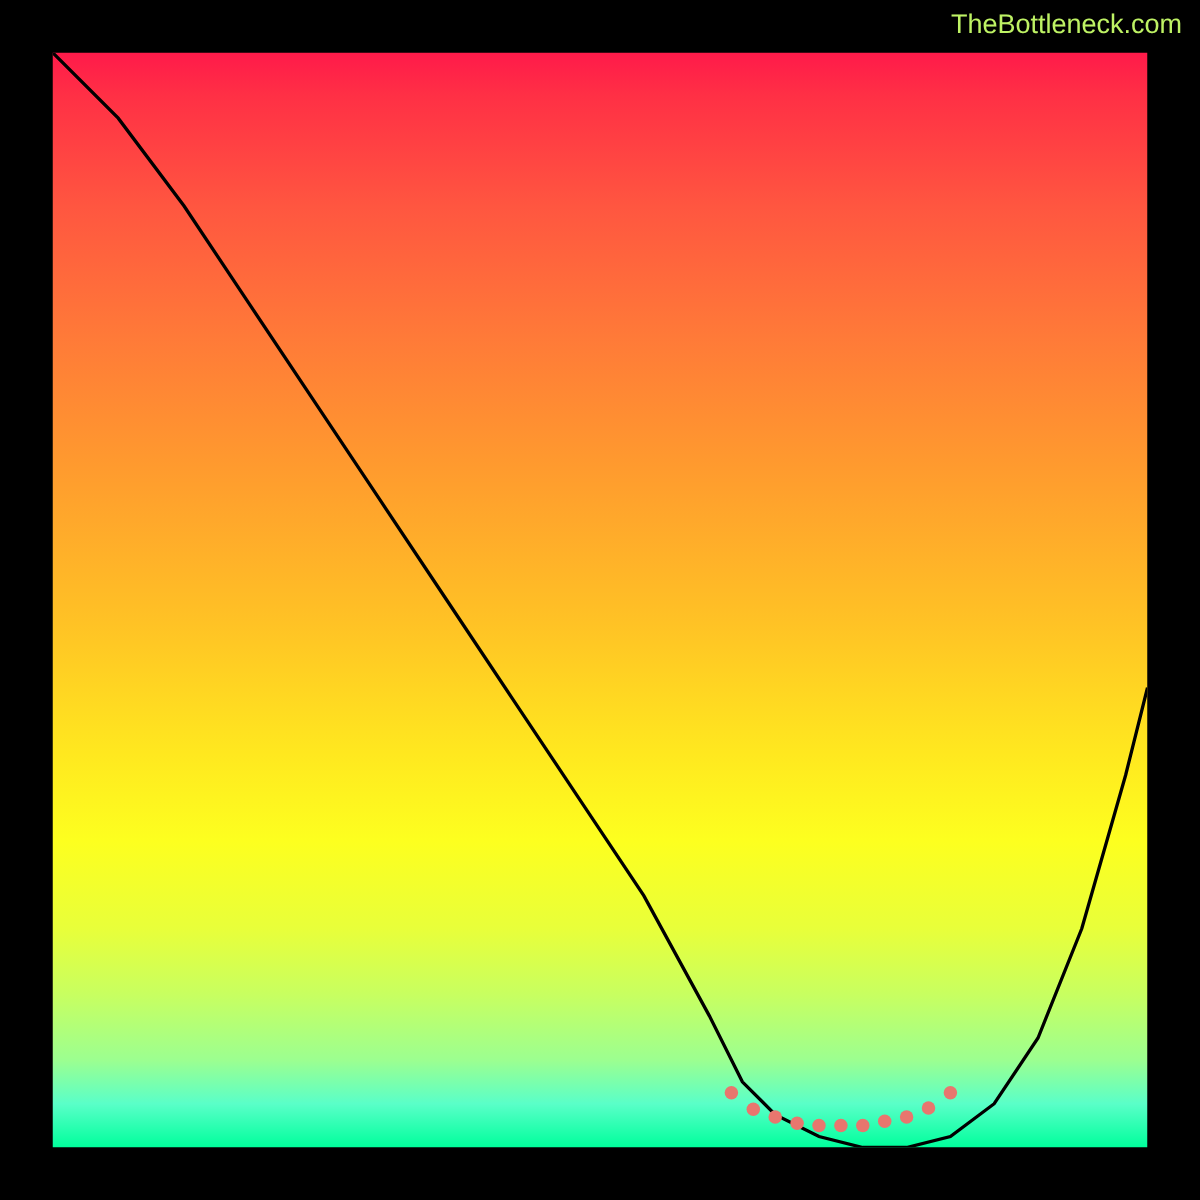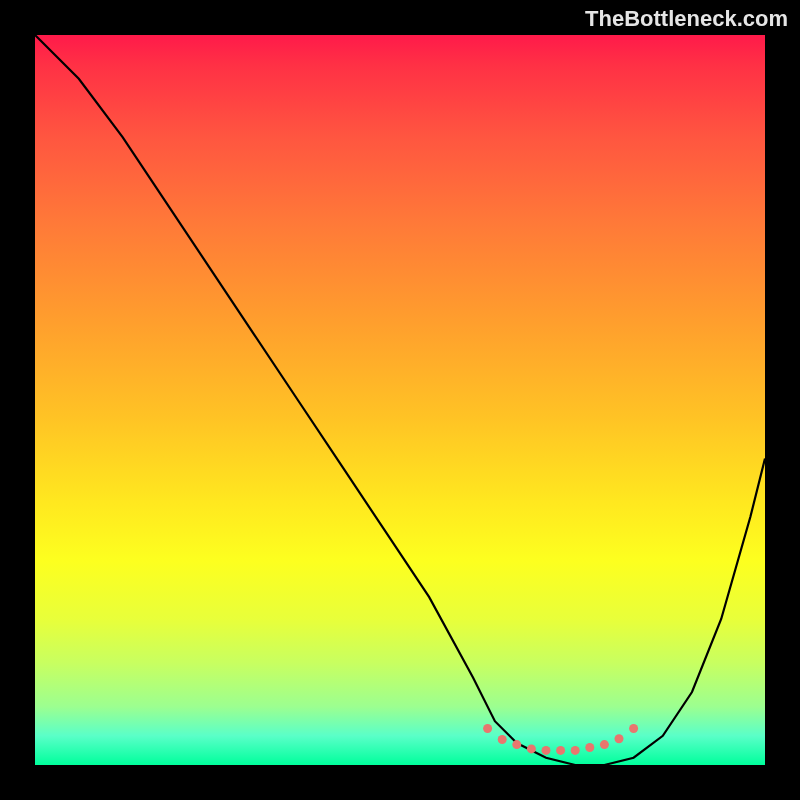--- a/index.html
+++ b/index.html
@@ -8,23 +8,23 @@
     width: 800px;
     height: 800px;
     background: #000;
     position: relative;
     font-family: Arial, sans-serif;
   }
   .watermark {
     position: absolute;
     top: 6px;
     right: 12px;
-    color: #e5e5e5;
-    font-size: 22px;
-    font-weight: bold;
+    color: #bef264;
+    font-size: 18px;
+    font-weight: normal;
     z-index: 10;
   }
   .plot-area {
     position: absolute;
     left: 35px;
     top: 35px;
     width: 730px;
     height: 730px;
     overflow: hidden;
   }

